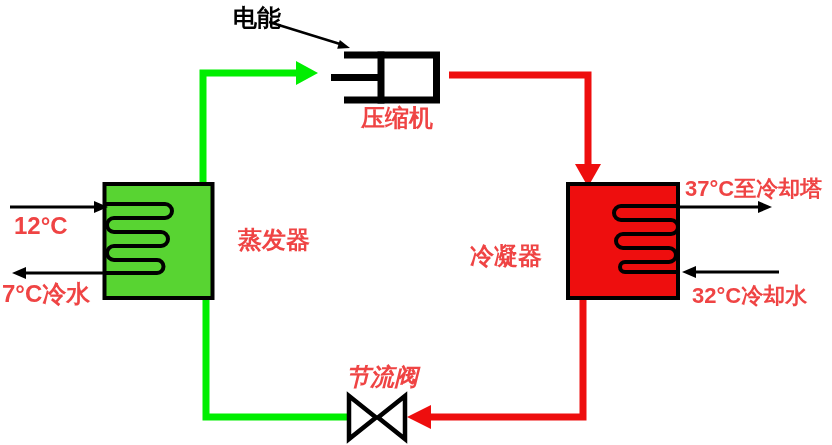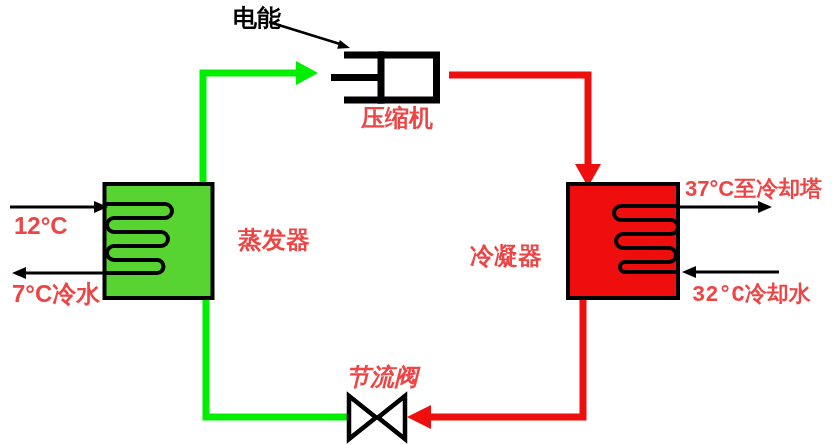--- a/index.html
+++ b/index.html
@@ -74,19 +74,19 @@
   <div class="label center" style="left:350px; top:105px; width:94px;">压缩机</div>
 
   <div class="label" style="left:238px; top:227px;">蒸发器</div>
 
   <div class="label" style="left:470px; top:243px;">冷凝器</div>
 
   <div class="label" style="left:346px; top:364px;font-style:italic;">节流阀</div>
 
   <div class="label" style="left:14px; top:189px;margin-top:24px;">12°C</div>
 
-  <div class="label" style="left:12px; top:281px;">7°C冷水</div>
+  <div class="label" style="left:2px; top:281px;">7°C冷水</div>
 
   <div class="label small" style="left:685px; top:177px;">37°C至冷却塔</div>
 
-  <div class="label small" style="left:692px; top:284px;font-family:Liberation Mono, monospace;">32°C冷却水</div>
+  <div class="label small" style="left:692px; top:284px;">32°C冷却水</div>
 
 </div>
 
 </body></html>

